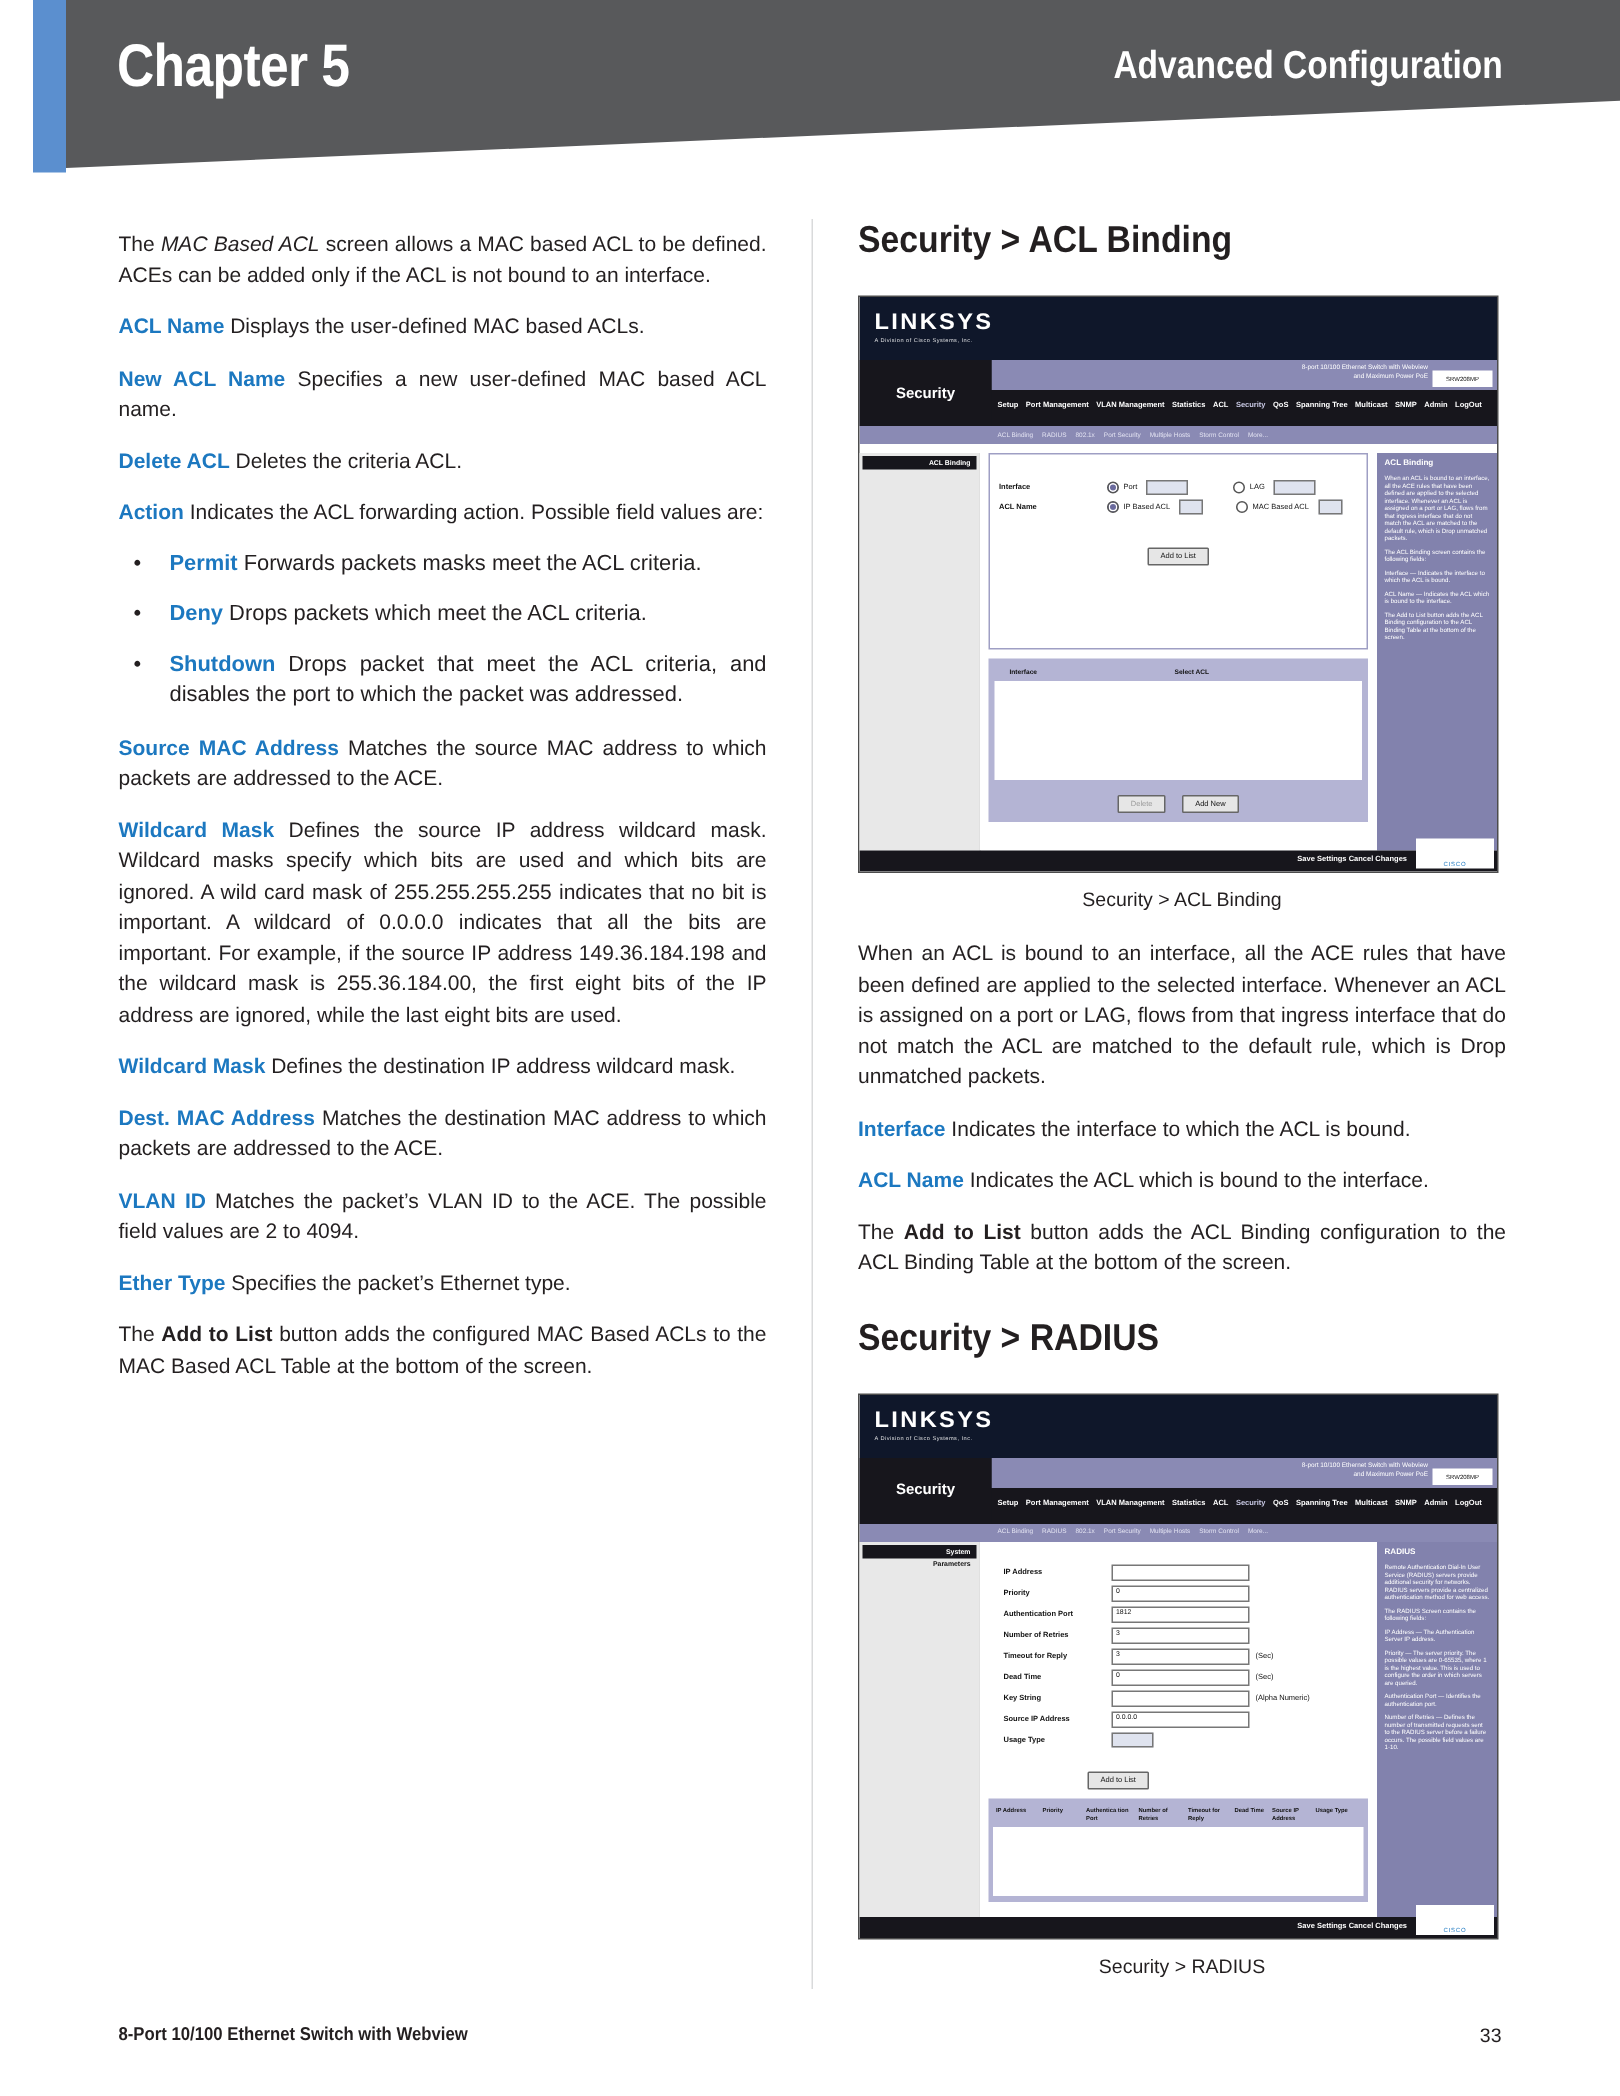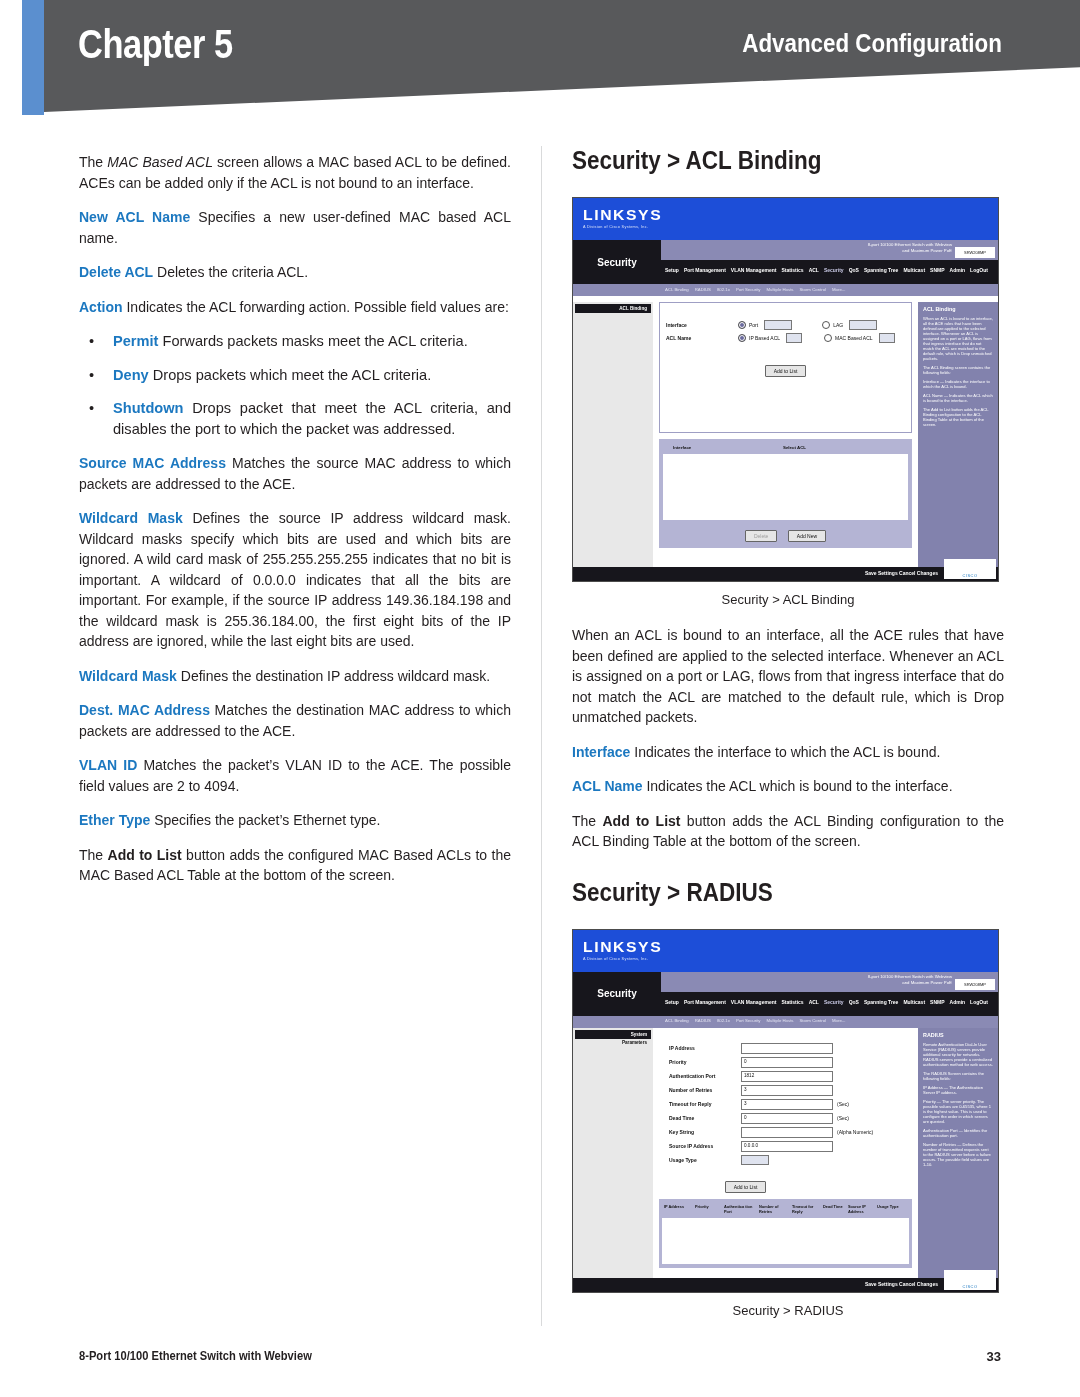--- a/index.html
+++ b/index.html
@@ -81,21 +81,21 @@
     margin:10px 0 18px 0;
   }
 
   
   .shot{
     width:427px;border:1px solid #4c4c4c;
     background:#ffffff;position:relative;
     box-sizing:border-box;
     overflow:hidden;
   }
-  .shot .logobar{height:42px;background:#1d4ed8;position:relative;}
+  .shot .logobar{height:42px;background:#0f172a;position:relative;}
   .shot .logo{
     position:absolute;left:10px;top:8px;
     color:#ffffff;font-weight:bold;font-size:15px;letter-spacing:1.5px;
     font-family:"Liberation Sans", sans-serif;
     transform:scaleX(1.05);transform-origin:left top;
   }
   .shot .logo small{display:block;font-size:3.6px;font-weight:normal;letter-spacing:.3px;opacity:.85;margin-top:2px;}
 
   .shot .navwrap{position:relative;height:56px;background:#8a8ab4;}
   .shot .navblack{position:absolute;left:0;top:0;width:100%;height:44px;background:#17161c;}
@@ -175,40 +175,41 @@
   }
 
   
   .footer{position:absolute;left:79px;top:1349px;width:922px;}
   .footer .fleft{
     float:left;font-size:12.4px;font-weight:bold;
     font-family:"Liberation Sans Narrow","Liberation Sans",sans-serif;
     transform:scaleX(0.9);transform-origin:left center;
   }
   .footer .fright{
-    float:right;font-size:13px;font-weight:bold;
+    float:right;font-size:13px;font-weight:normal;
     font-family:"Liberation Sans Narrow","Liberation Sans",sans-serif;
   }
 </style>
 </head>
 <body>
 
 <div class="hdr">
   <div class="hdr-blue"></div>
   <div class="hdr-gray"></div>
   <div class="chapter">Chapter 5</div>
   <div class="hdr-right">Advanced Configuration</div>
 </div>
 
 <div class="divider"></div>
 
 <div class="col-left">
 
   <p class="body"><span>The </span><span class="ital">MAC Based ACL</span><span> screen allows a MAC based ACL to be defined. ACEs can be added only if the ACL is not bound to an interface.</span></p>
 
+  <p class="body"><span class="term">ACL Name</span><span>  Displays the user-defined MAC based ACLs.</span></p>
 
   <p class="body"><span class="term">New ACL Name</span><span>  Specifies a new user-defined MAC based ACL name.</span></p>
 
   <p class="body"><span class="term">Delete ACL</span><span>  Deletes the criteria ACL.</span></p>
 
   <p class="body"><span class="term">Action</span><span>  Indicates the ACL forwarding action. Possible field values are:</span></p>
 
   <ul class="bullets">
     <li><span class="dot">•</span><span class="term">Permit</span><span> Forwards packets masks meet the ACL criteria.</span></li>
     <li><span class="dot">•</span><span class="term">Deny</span><span>  Drops packets which meet the ACL criteria.</span></li>

